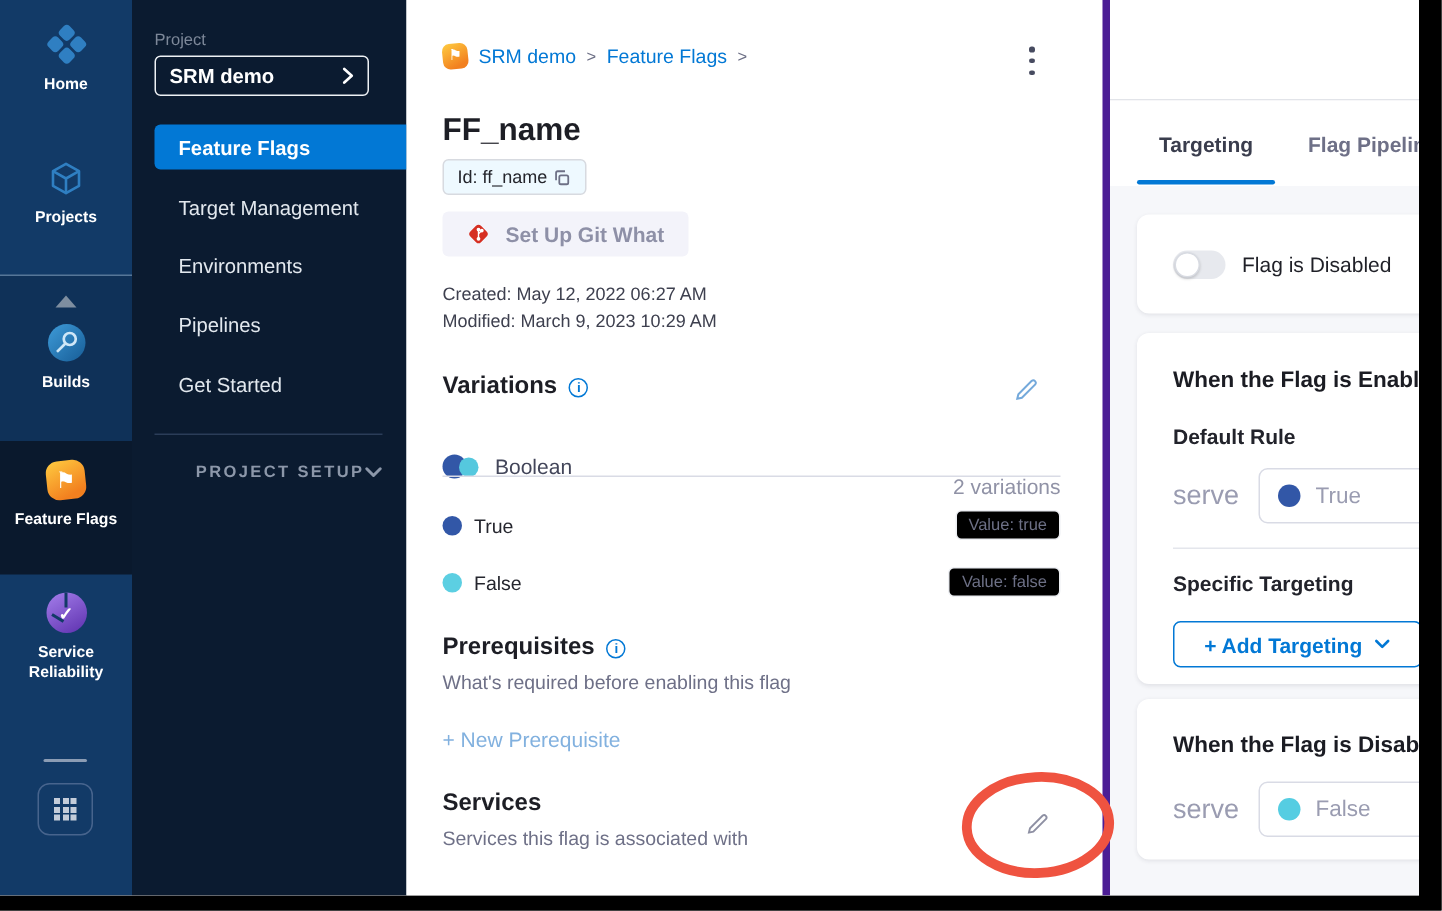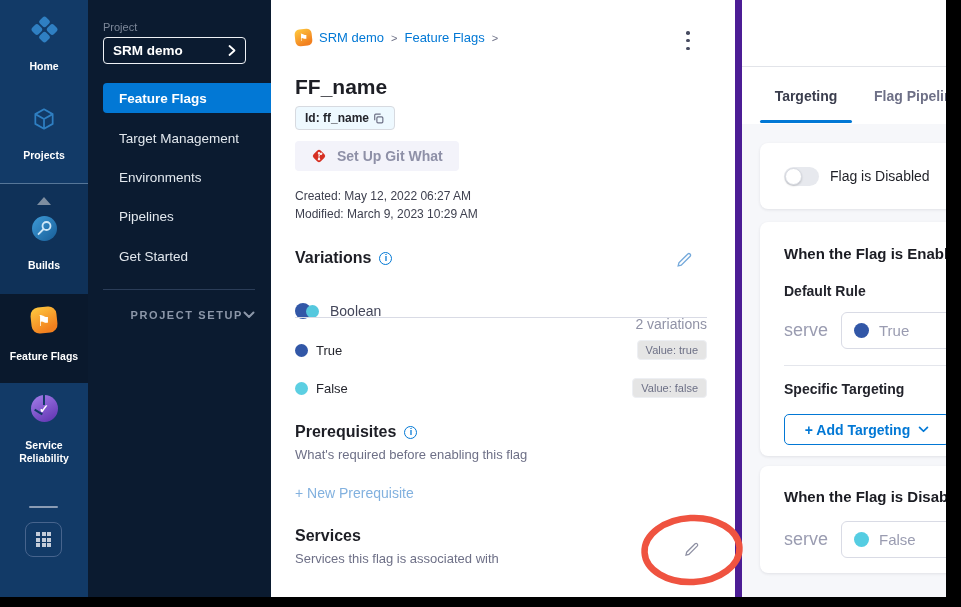--- a/index.html
+++ b/index.html
@@ -9,21 +9,21 @@
     background:#000; font-family:"Liberation Sans", sans-serif;
     -webkit-font-smoothing:antialiased;
   }
   .content { position:absolute; left:0; top:0; width:946px; height:597px; background:#fff; overflow:hidden; }
 
   
   .rail { position:absolute; left:0; top:0; width:88px; height:597px; background:#123a67; }
   .rail-divider { position:absolute; left:0; top:183px; width:88px; height:1px; background:rgba(190,210,228,.4); }
   .rail-sec-builds { position:absolute; left:0; top:184px; width:88px; height:110px; background:#0f3158; }
   .rail-sec-ff { position:absolute; left:0; top:294px; width:88px; height:89px; background:#0a192d; }
-  .rail-item { position:absolute; left:0; width:88px; display:flex; flex-direction:column; align-items:center; gap:17px; cursor:pointer; }
+  .rail-item { position:absolute; left:0; width:88px; display:flex; flex-direction:column; align-items:center; gap:7px; cursor:pointer; }
   .rail-label { font-size:10.5px; font-weight:bold; color:#fff; text-align:center; line-height:12.5px; max-width:72px; }
   .ric { width:27px; height:27px; display:flex; align-items:center; justify-content:center; }
   .collapse-arrow { position:absolute; left:37px; top:197px; width:0; height:0;
     border-left:7px solid transparent; border-right:7px solid transparent; border-bottom:8px solid #7e8ea0; }
   .ff-logo { width:26px; height:26px; border-radius:8px; transform:rotate(-6deg);
     background:linear-gradient(155deg,#fdc23c 10%,#f2801f 80%); display:flex; align-items:center; justify-content:center; }
   .ff-logo .flag { color:#fff; font-size:15px; line-height:1; transform:rotate(6deg); }
   .sr-logo { width:27px; height:27px; border-radius:50%;
     background:linear-gradient(150deg,#a17be8 5%,#6438b4 90%); position:relative; display:flex; align-items:center; justify-content:center; }
   .sr-logo:before { content:""; position:absolute; left:12px; top:0; width:2px; height:10px; background:#123a67; }
@@ -53,21 +53,21 @@
   .breadcrumb { position:absolute; left:24px; top:29px; display:flex; align-items:center; gap:7px; font-size:13px; }
   .crumb-link { color:#0278d5; cursor:pointer; }
   .crumb-sep { color:#6d7086; font-size:11px; }
   .ff-mini { width:17px; height:17px; border-radius:5px; transform:rotate(-6deg);
     background:linear-gradient(155deg,#fdc23c 10%,#f2801f 80%); display:flex; align-items:center; justify-content:center; }
   .ff-mini .flag { color:#fff; font-size:10px; line-height:1; transform:rotate(6deg); }
   .kebab { position:absolute; left:410px; top:31px; width:14px; height:19px; display:flex; flex-direction:column; align-items:center; justify-content:space-between; cursor:pointer; }
   .kebab span { width:3.5px; height:3.5px; border-radius:50%; background:#474b60; }
   .page-title { position:absolute; left:24px; top:75px; font-size:21px; font-weight:bold; color:#1d1e25; }
   .id-chip { position:absolute; left:24px; top:106px; height:24px; display:inline-flex; align-items:center; gap:3px;
-    background:#eef9ff; border:1px solid #d7dae0; border-radius:4px; padding:0 9px;font-weight:bold; }
+    background:#eef9ff; border:1px solid #d7dae0; border-radius:4px; padding:0 9px; }
   .id-chip .id-text { font-size:12px; color:#24252c; }
   .git-btn { position:absolute; left:24px; top:141px; height:30px; display:inline-flex; align-items:center; gap:10px;
     background:#f3f3fa; border:none; border-radius:4px; padding:0 16px; cursor:pointer; }
   .git-btn .git-label { font-size:14px; font-weight:bold; color:#8e90a7; }
   .meta-line { position:absolute; left:24px; font-size:12px; color:#3e404f; }
   .sec-head-row { position:absolute; left:24px; display:flex; align-items:center; gap:8px; }
   .sec-head { font-size:16px; font-weight:bold; color:#1d1e25; }
   .info-icon { width:13px; height:13px; border:1.4px solid #0278d5; border-radius:50%; color:#0278d5;
     display:flex; align-items:center; justify-content:center; font-size:9px; font-weight:bold; }
   .info-icon:after { content:"i"; }
@@ -77,27 +77,27 @@
   .bool-icon .b1 { position:absolute; left:0; top:0; width:16px; height:16px; border-radius:50%; background:#3257a7; }
   .bool-icon .b2 { position:absolute; left:11px; top:1.5px; width:13px; height:13px; border-radius:50%; background:#55c8de; }
   .bool-label { font-size:14px; color:#43465a; flex:1; }
   .bool-count { font-size:14px; color:#9092a6;margin-top:26px; }
   .var-hr { position:absolute; left:24px; top:317px; width:412px; height:1px; background:#d9dbe5; }
   .var-row { position:absolute; left:24px; width:412px; height:22px; display:flex; align-items:center; }
   .dot { width:13px; height:13px; border-radius:50%; margin-right:8px; }
   .dot.true { background:#3257a7; }
   .dot.false { background:#5ccfe2; }
   .var-name { font-size:13px; color:#25262e; flex:1; }
-  .value-chip { font-size:11px; color:#6d7086; background:#e5e5e5; border:1px solid #edeff3; border-radius:4px; padding:3px 8px; }
+  .value-chip { font-size:11px; color:#6d7086; background:#000000; border:1px solid #edeff3; border-radius:4px; padding:3px 8px; }
   .desc-text { position:absolute; left:24px; font-size:13px; color:#6e7087; }
   .add-link { position:absolute; left:24px; top:485px; font-size:14px; color:#82b1df; cursor:pointer; }
   .services-pencil { position:absolute; left:409px; top:538px; width:22px; height:22px; display:flex; align-items:center; justify-content:center; cursor:pointer; background:none; border:none; }
 
   
-  .panel { position:absolute; left:735px; top:0; width:226px; height:597px; border-left:7px solid #4c1d95; background:#f6f7fa; }
+  .panel { position:absolute; left:735px; top:0; width:226px; height:597px; border-left:5px solid #4c1d95; background:#f6f7fa; }
   .panel-top { position:absolute; left:0; top:0; width:100%; height:67px; background:#fff; border-bottom:1px solid #e2e4e9; }
   .tabs { position:absolute; left:0; top:67px; width:100%; height:57px; background:#fff; display:flex; align-items:center; padding-left:18px; }
   .tab { font-size:14px; color:#6e7087; cursor:pointer; text-align:center; }
   .tab.active { width:92px; font-weight:bold; color:#3a3d4d; position:relative; height:100%; display:flex; align-items:center; justify-content:center; }
   .tab.active:after { content:""; position:absolute; left:0; bottom:1px; width:92px; height:3px; background:#0278d5; border-radius:2px; }
   .tab.inactive { margin-left:22px;font-weight:bold; }
   .card { position:absolute; left:18px; width:217px; background:#fff; border-radius:8px; box-shadow:0 1px 3px rgba(40,41,61,.10); }
   .card1 { top:143px; height:66px; display:flex; align-items:center; padding-left:24px; }
   .toggle { position:relative; width:35px; height:19px; border-radius:10px; background:#e7e9ee; cursor:pointer; flex:none; }
   .toggle .knob { position:absolute; left:1px; top:1px; width:17px; height:17px; border-radius:50%; background:#fff;

